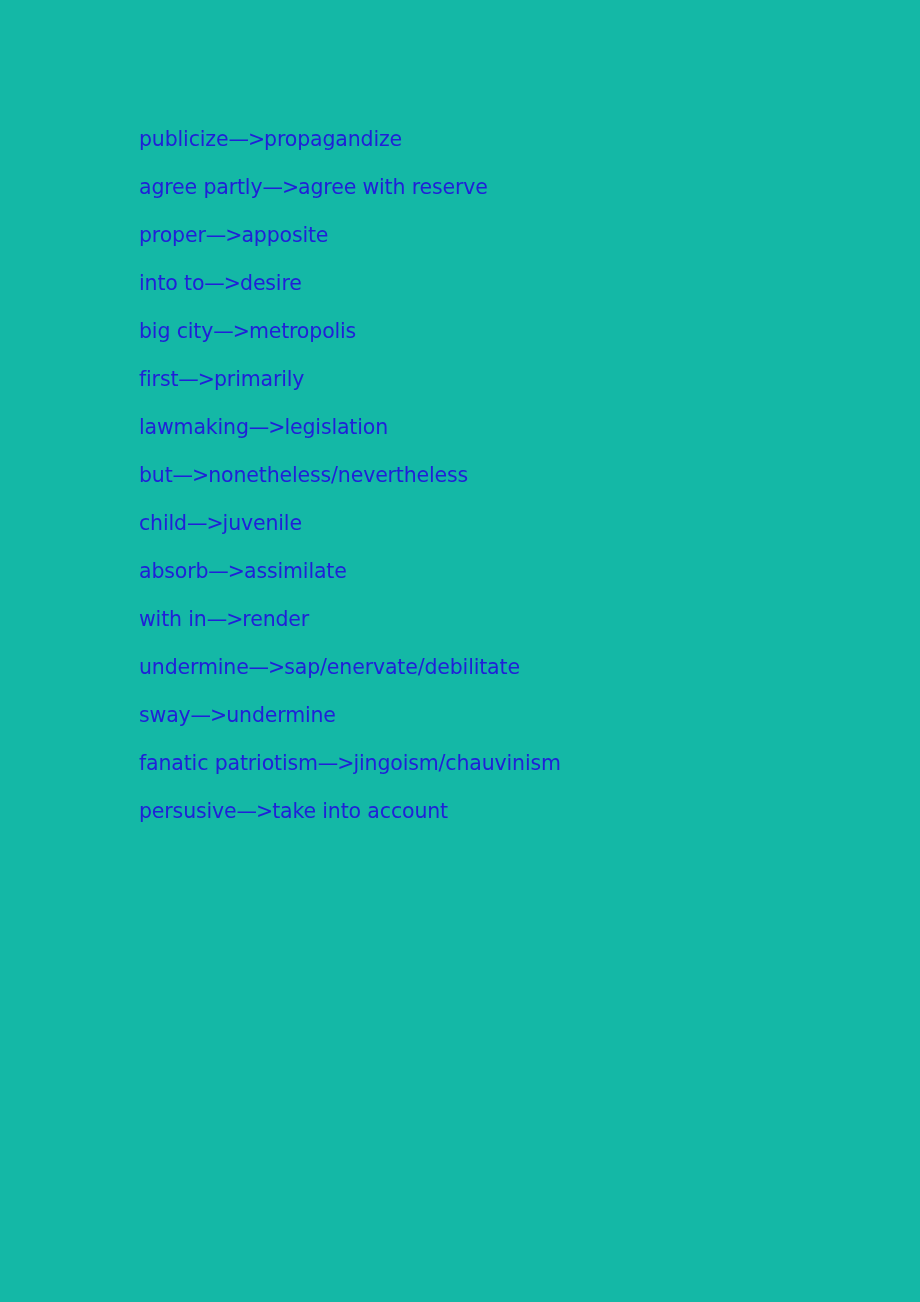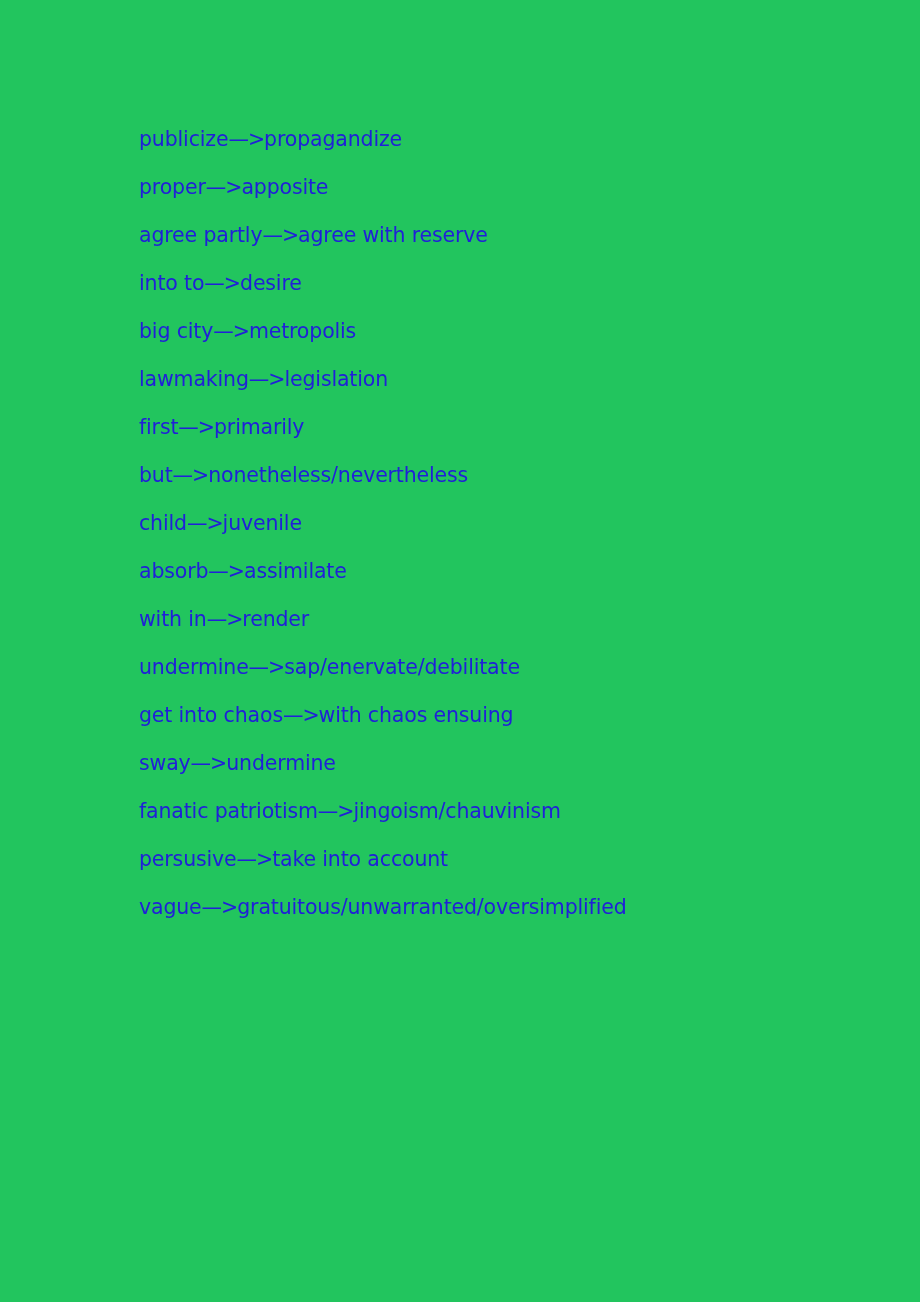--- a/index.html
+++ b/index.html
@@ -10,21 +10,21 @@
   }
 
   body {
     font-family: "DejaVu Sans", sans-serif;
   }
 
   #page {
     position: relative;
     width: 920px;
     height: 1302px;
-    background: #22c55e;
+    background: #14b8a6;
     overflow: hidden;
     box-sizing: border-box;
   }
 
   #vocab-list {
     position: absolute;
     left: 139px;
     top: 122px;
     width: 700px;
     margin: 0;
@@ -54,30 +54,28 @@
     letter-spacing: -1px;
     padding: 0 0px;
   }
 </style>
 </head>
 <body>
 
 <div id="page">
   <div id="vocab-list">
       <div class="vocab-line"><span class="src">publicize</span><span class="arrow">—&gt;</span><span class="dst">propagandize</span></div>
+      <div class="vocab-line"><span class="src">agree partly</span><span class="arrow">—&gt;</span><span class="dst">agree with reserve</span></div>
       <div class="vocab-line"><span class="src">proper</span><span class="arrow">—&gt;</span><span class="dst">apposite</span></div>
-      <div class="vocab-line"><span class="src">agree partly</span><span class="arrow">—&gt;</span><span class="dst">agree with reserve</span></div>
       <div class="vocab-line"><span class="src">into to</span><span class="arrow">—&gt;</span><span class="dst">desire</span></div>
       <div class="vocab-line"><span class="src">big city</span><span class="arrow">—&gt;</span><span class="dst">metropolis</span></div>
+      <div class="vocab-line"><span class="src">first</span><span class="arrow">—&gt;</span><span class="dst">primarily</span></div>
       <div class="vocab-line"><span class="src">lawmaking</span><span class="arrow">—&gt;</span><span class="dst">legislation</span></div>
-      <div class="vocab-line"><span class="src">first</span><span class="arrow">—&gt;</span><span class="dst">primarily</span></div>
       <div class="vocab-line"><span class="src">but</span><span class="arrow">—&gt;</span><span class="dst">nonetheless/nevertheless</span></div>
       <div class="vocab-line"><span class="src">child</span><span class="arrow">—&gt;</span><span class="dst">juvenile</span></div>
       <div class="vocab-line"><span class="src">absorb</span><span class="arrow">—&gt;</span><span class="dst">assimilate</span></div>
       <div class="vocab-line"><span class="src">with in</span><span class="arrow">—&gt;</span><span class="dst">render</span></div>
       <div class="vocab-line"><span class="src">undermine</span><span class="arrow">—&gt;</span><span class="dst">sap/enervate/debilitate</span></div>
-      <div class="vocab-line"><span class="src">get into chaos</span><span class="arrow">—&gt;</span><span class="dst">with chaos ensuing</span></div>
       <div class="vocab-line"><span class="src">sway</span><span class="arrow">—&gt;</span><span class="dst">undermine</span></div>
       <div class="vocab-line"><span class="src">fanatic patriotism</span><span class="arrow">—&gt;</span><span class="dst">jingoism/chauvinism</span></div>
       <div class="vocab-line"><span class="src">persusive</span><span class="arrow">—&gt;</span><span class="dst">take into account</span></div>
-      <div class="vocab-line"><span class="src">vague</span><span class="arrow">—&gt;</span><span class="dst">gratuitous/unwarranted/oversimplified</span></div>
     </div>
 </div>
 
 </body></html>

